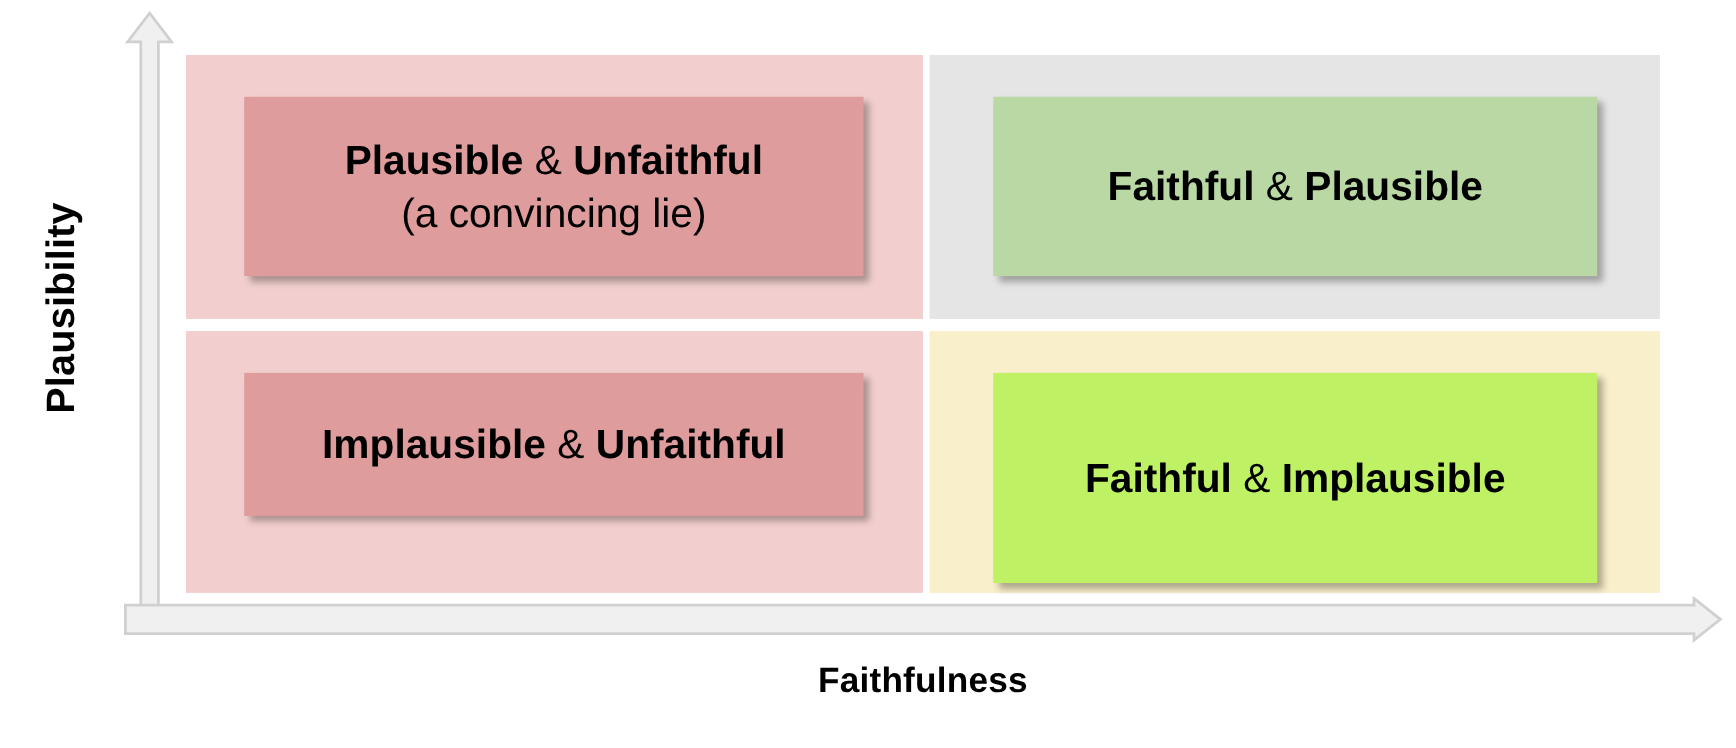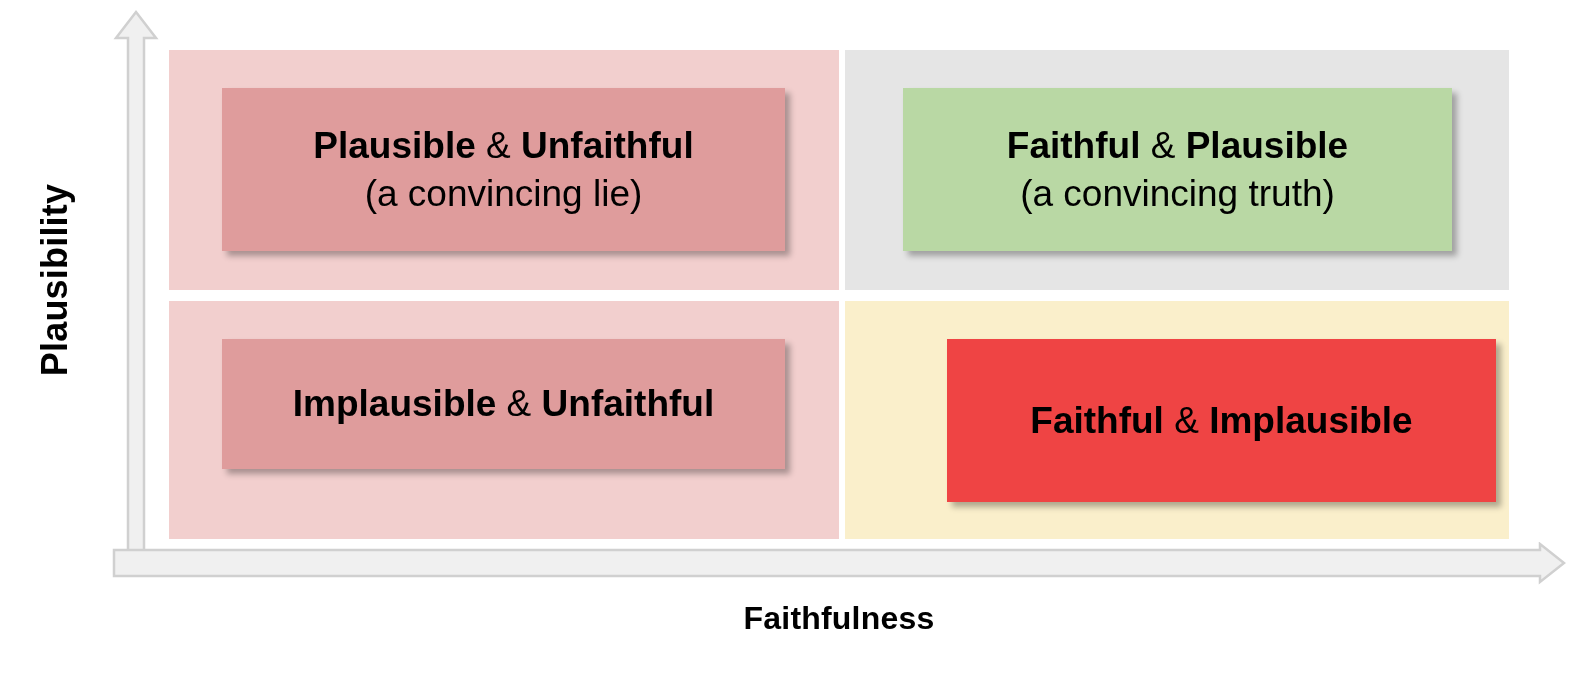--- a/index.html
+++ b/index.html
@@ -102,21 +102,21 @@
   .card .line2 {
     font-size: 37px;
     font-weight: normal;
     white-space: nowrap;
     margin-top: 4px;
   }
 
   #card-tl { left: 53px;  top: 38px;  width: 563px; height: 163px; background: #DF9C9C; }
   #card-tr { left: 58px;  top: 38px;  width: 549px; height: 163px; background: #B9D8A4; }
   #card-bl { left: 53px;  top: 38px;  width: 563px; height: 130px; background: #DF9C9C; }
-  #card-br { left: 58px;  top: 38px;  width: 549px; height: 163px; background: #ef4444; margin-left: 44px; }
+  #card-br { left: 58px;  top: 38px;  width: 549px; height: 191px; background: #bef264; }
 </style>
 </head>
 <body>
 
 <div id="canvas">
 
   <div class="axis-arrow" id="y-axis-arrow">
     <svg viewBox="0 0 48 570" width="48" height="570" preserveAspectRatio="none">
       <polygon points="24,4 44,30 32,30 32,566 16,566 16,30 4,30" fill="#F0F0F0" stroke="#D0D0D0" stroke-width="2.5" stroke-linejoin="miter"></polygon>
     </svg>
@@ -139,21 +139,20 @@
     <div class="quadrant q-tl">
       <div class="card" id="card-tl">
         <div class="line1"><span>Plausible</span><span class="amp"> &amp; </span><span>Unfaithful</span></div>
         <div class="line2">(a convincing lie)</div>
       </div>
     </div>
 
     <div class="quadrant q-tr">
       <div class="card" id="card-tr">
         <div class="line1"><span>Faithful</span><span class="amp"> &amp; </span><span>Plausible</span></div>
-        <div class="line2">(a convincing truth)</div>
       </div>
     </div>
 
     <div class="quadrant q-bl">
       <div class="card" id="card-bl">
         <div class="line1"><span>Implausible</span><span class="amp"> &amp; </span><span>Unfaithful</span></div>
       </div>
     </div>
 
     <div class="quadrant q-br">

